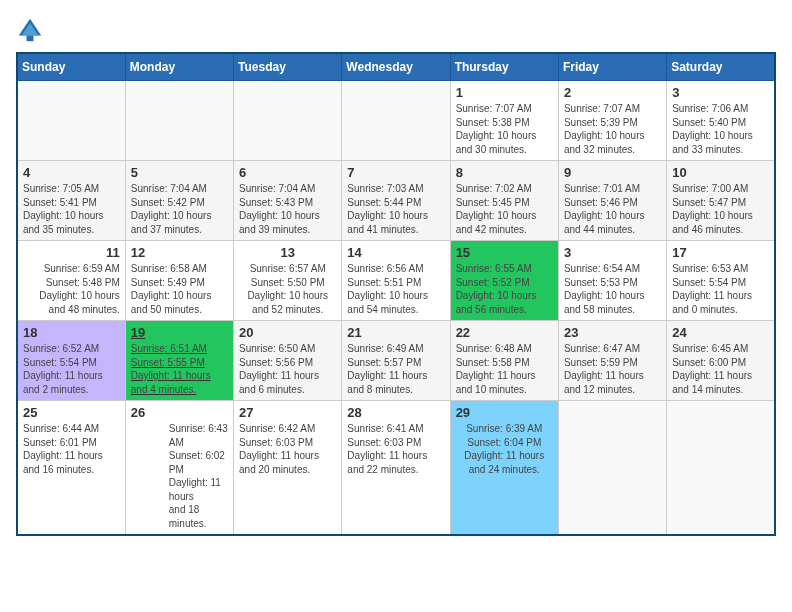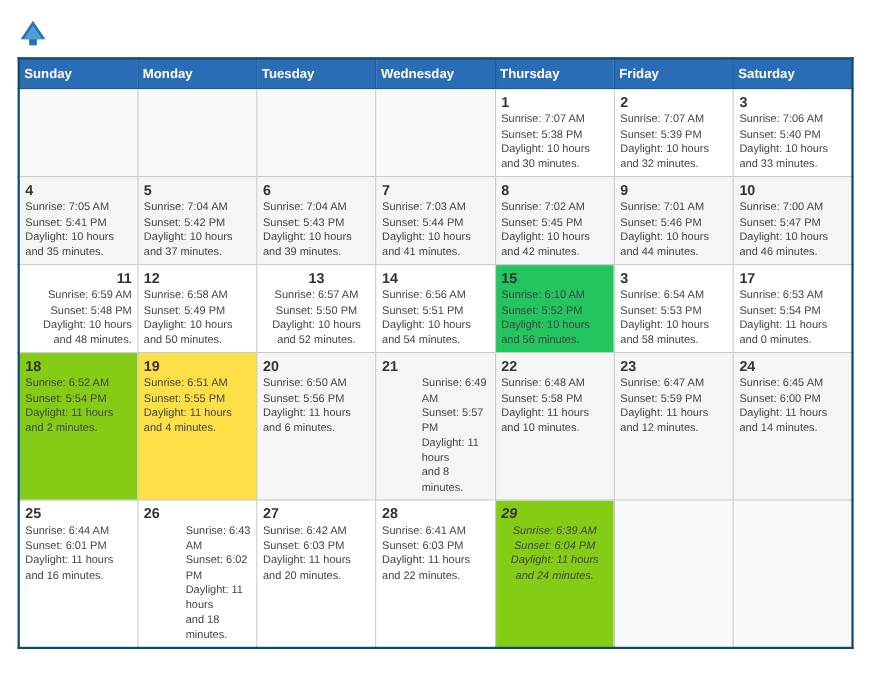--- a/index.html
+++ b/index.html
@@ -234,65 +234,65 @@
         </td>
         <td style="background: rgb(255, 255, 255);">
           <span class="day-num">14</span>
           <div class="day-info" style="white-space: pre-line;">Sunrise: 6:56 AM
 Sunset: 5:51 PM
 Daylight: 10 hours
 and 54 minutes.</div>
         </td>
         <td style="background: #22c55e;">
           <span class="day-num">15</span>
-          <div class="day-info" style="white-space: pre-line;">Sunrise: 6:10 AM
+          <div class="day-info" style="white-space: pre-line;">Sunrise: 6:55 AM
 Sunset: 5:52 PM
 Daylight: 10 hours
 and 56 minutes.</div>
         </td>
         <td style="background: rgb(255, 255, 255);">
           <span class="day-num">3</span>
           <div class="day-info" style="white-space: pre-line;">Sunrise: 6:54 AM
 Sunset: 5:53 PM
 Daylight: 10 hours
 and 58 minutes.</div>
         </td>
         <td style="background: rgb(255, 255, 255);">
           <span class="day-num">17</span>
           <div class="day-info" style="white-space: pre-line;">Sunrise: 6:53 AM
 Sunset: 5:54 PM
 Daylight: 11 hours
 and 0 minutes.</div>
         </td>
       </tr>
       <tr>
-        <td style="background: #84cc16;">
+        <td style="background: #c4b5fd;">
           <span class="day-num">18</span>
           <div class="day-info" style="white-space: pre-line;">Sunrise: 6:52 AM
 Sunset: 5:54 PM
 Daylight: 11 hours
 and 2 minutes.</div>
         </td>
-        <td style="background: #fde047;">
+        <td style="background: #22c55e; text-decoration: underline;">
           <span class="day-num">19</span>
           <div class="day-info" style="white-space: pre-line;">Sunrise: 6:51 AM
 Sunset: 5:55 PM
 Daylight: 11 hours
 and 4 minutes.</div>
         </td>
         <td style="background: rgb(245, 245, 245);">
           <span class="day-num">20</span>
           <div class="day-info" style="white-space: pre-line;">Sunrise: 6:50 AM
 Sunset: 5:56 PM
 Daylight: 11 hours
 and 6 minutes.</div>
         </td>
         <td style="background: rgb(245, 245, 245);">
           <span class="day-num">21</span>
-          <div class="day-info" style="white-space: pre-line; margin-left: 36px;">Sunrise: 6:49 AM
+          <div class="day-info" style="white-space: pre-line;">Sunrise: 6:49 AM
 Sunset: 5:57 PM
 Daylight: 11 hours
 and 8 minutes.</div>
         </td>
         <td style="background: rgb(245, 245, 245);">
           <span class="day-num">22</span>
           <div class="day-info" style="white-space: pre-line;">Sunrise: 6:48 AM
 Sunset: 5:58 PM
 Daylight: 11 hours
 and 10 minutes.</div>
@@ -334,21 +334,21 @@
 Daylight: 11 hours
 and 20 minutes.</div>
         </td>
         <td style="background: rgb(255, 255, 255);">
           <span class="day-num">28</span>
           <div class="day-info" style="white-space: pre-line;">Sunrise: 6:41 AM
 Sunset: 6:03 PM
 Daylight: 11 hours
 and 22 minutes.</div>
         </td>
-        <td style="background: #84cc16; font-style: italic;">
+        <td style="background: #7dd3fc;">
           <span class="day-num">29</span>
           <div class="day-info" style="white-space: pre-line; text-align: center;">Sunrise: 6:39 AM
 Sunset: 6:04 PM
 Daylight: 11 hours
 and 24 minutes.</div>
         </td>
         <td class="empty-cell"></td>
         <td class="empty-cell"></td>
       </tr>
     </tbody>

